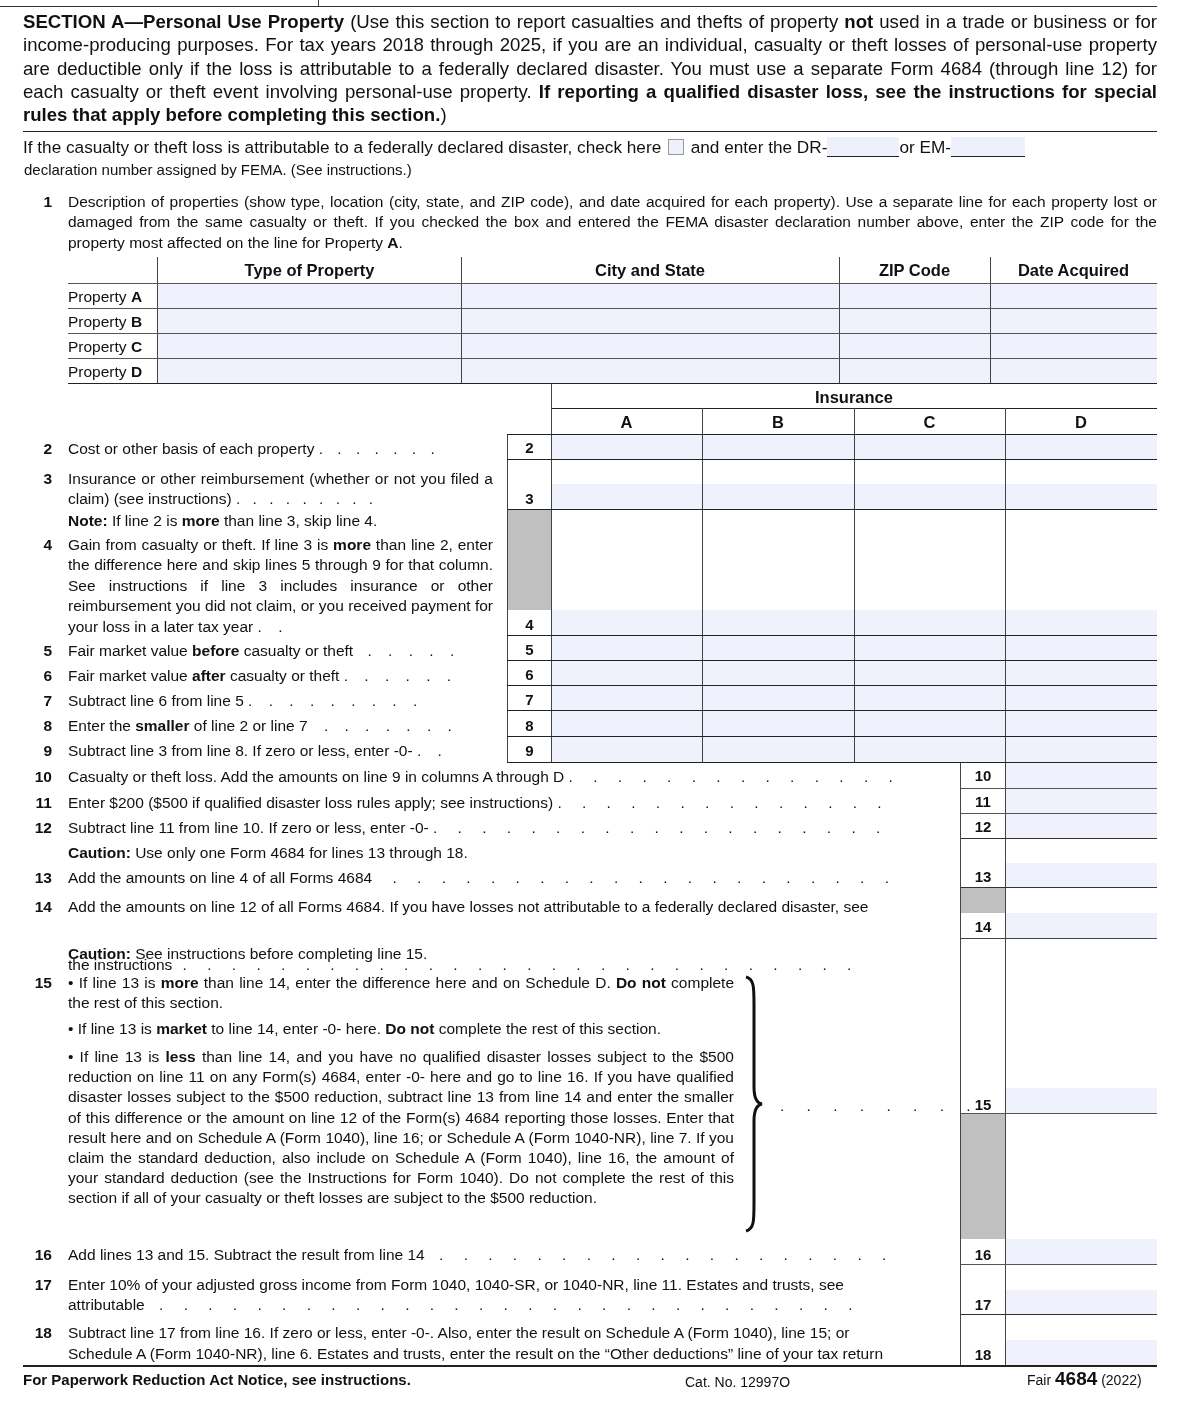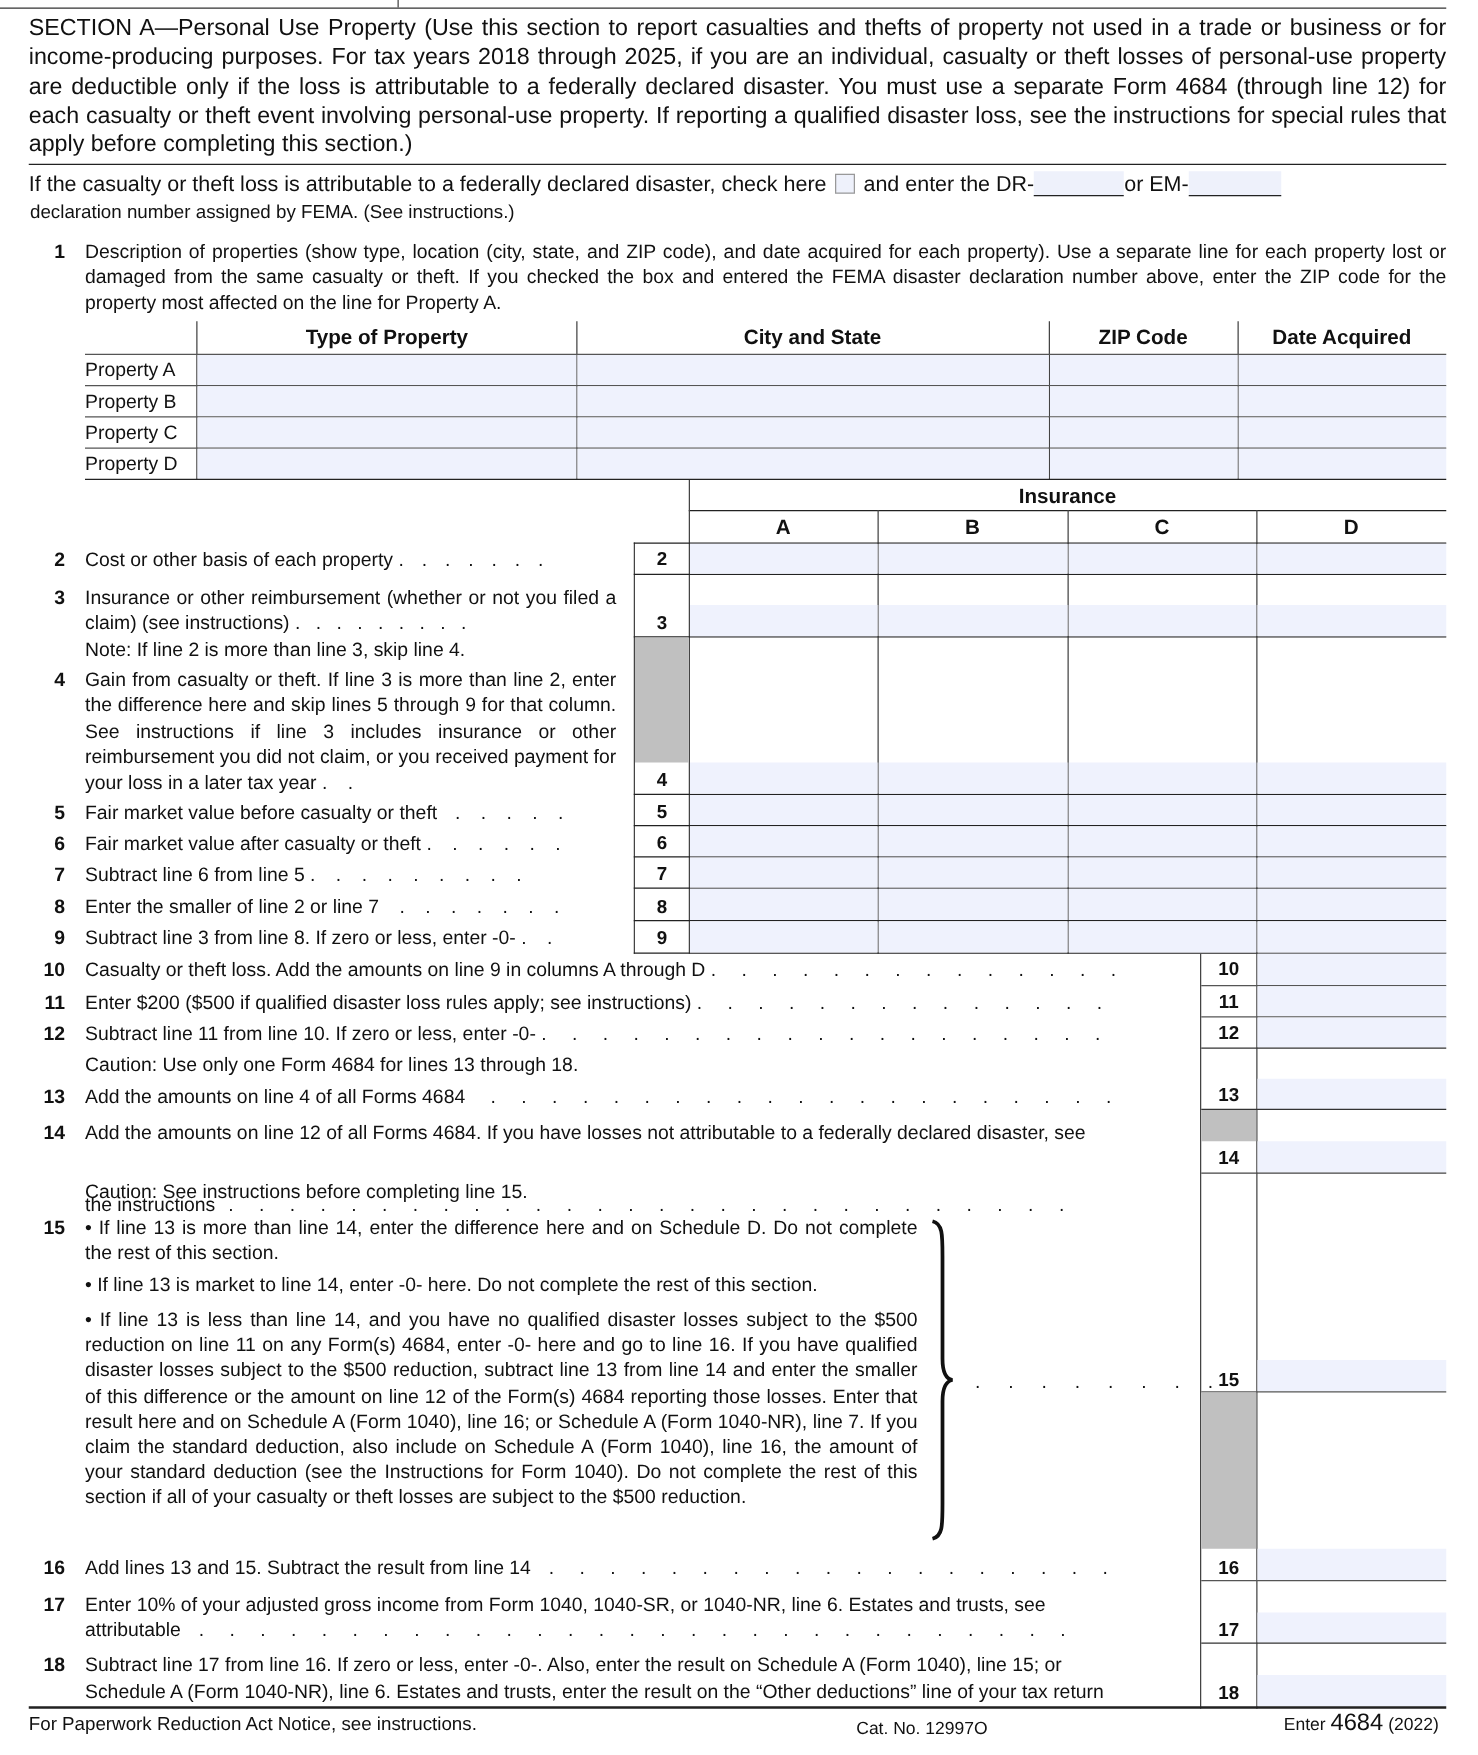--- a/index.html
+++ b/index.html
@@ -1,19 +1,19 @@
 <!DOCTYPE html>
 <html><head>
 <meta charset="utf-8">
 <style>
   * { box-sizing: border-box; margin: 0; padding: 0; }
   html, body { width: 1182px; height: 1404px; background: #fff; overflow: hidden; }
   body { position: relative; font-family: "Liberation Sans", sans-serif; color: #111; font-size: 15.5px; }
   .abs { position: absolute; }
-  .b { font-weight: normal; }
+  .b { font-weight: bold; }
   .hr { position: absolute; background: #222; }
   .vr { position: absolute; background: #444; width: 1px; }
   .fill { position: absolute; background: #eff2fd; }
   .gray { position: absolute; background: #c0c0c0; }
   .intro { left: 23px; top: 10px; width: 1134px; font-size: 18.6px; line-height: 23.3px; text-align: justify; text-align-last: left; }
   .fema { left: 23px; top: 135px; font-size: 17.2px; line-height: 25px; white-space: nowrap; }
   .cb { display: inline-block; width: 16px; height: 16px; border: 1px solid #999; background: #eef1fb; vertical-align: -2px; margin: 0 2px; }
   .blank { display: inline-block; border-bottom: 1px solid #222; background: #eef1fb; height: 20px; vertical-align: -4px; }
   .ln { position: absolute; font-weight: bold; font-size: 15.5px; text-align: right; width: 30px; }
   .tx { position: absolute; font-size: 15.5px; line-height: 20.4px; }
@@ -251,31 +251,31 @@
 <div class="hr" style="left:961px;top:1113px;width:196px;height:1px;background:#555"></div>
 <div class="gray" style="left:961px;top:1114px;width:44px;height:125px"></div>
 
 <div class="ln" style="left:22px;top:1246px">16</div>
 <div class="tx" style="left:68px;top:1245px;white-space:nowrap"><span>Add lines 13 and 15. Subtract the result from line 14</span> <span style="letter-spacing:8px;margin-left:10px">. . . . . . . . . . . . . . . . . . .</span></div>
 <div class="box-num" style="left:961px;top:1246px;width:44px">16</div>
 <div class="fill" style="left:1006px;top:1239px;width:151px;height:25px"></div>
 <div class="hr" style="left:961px;top:1264px;width:196px;height:1px;background:#555"></div>
 
 <div class="ln" style="left:22px;top:1276px">17</div>
-<div class="tx just" style="left:68px;top:1275px;width:878px"><span>Enter 10% of your adjusted gross income from Form 1040, 1040-SR, or 1040-NR, line 6. Estates and trusts, see</span></div>
+<div class="tx just" style="left:68px;top:1275px;width:878px"><span>Enter 10% of your adjusted gross income from Form 1040, 1040-SR, or 1040-NR, line 11. Estates and trusts, see</span></div>
 <div class="tx" style="left:68px;top:1295px;white-space:nowrap"><span>attributable</span> <span style="letter-spacing:8px;margin-left:10px">. . . . . . . . . . . . . . . . . . . . . . . . . . . . .</span></div>
 <div class="box-num" style="left:961px;top:1296px;width:44px">17</div>
 <div class="fill" style="left:1006px;top:1290px;width:151px;height:24px"></div>
 <div class="hr" style="left:961px;top:1314px;width:196px;height:1px;background:#333"></div>
 
 <div class="ln" style="left:22px;top:1324px">18</div>
 <div class="tx just" style="left:68px;top:1323px;width:878px"><span>Subtract line 17 from line 16. If zero or less, enter -0-. Also, enter the result on Schedule A (Form 1040), line 15; or</span></div>
 <div class="tx" style="left:68px;top:1344px;white-space:nowrap"><span>Schedule A (Form 1040-NR), line 6. Estates and trusts, enter the result on the “Other deductions” line of your tax return</span></div>
 <div class="box-num" style="left:961px;top:1346px;width:44px">18</div>
 <div class="fill" style="left:1006px;top:1340px;width:151px;height:25px"></div>
 
 <div class="hr" style="left:23px;top:1365px;width:1134px;height:2px;background:#222"></div>
 
 <div class="foot b" style="left:23px;font-size:15px">For Paperwork Reduction Act Notice, see instructions.</div>
 <div class="foot" style="left:685px;top:1374px;font-size:14px">Cat. No. 12997O</div>
 <div class="foot" style="left:1027px;top:1368px;font-size:14px">
-  <span>Enter </span><span class="b" style="font-size:19px">4684</span><span> (2022)</span>
+  <span>Fair </span><span class="b" style="font-size:19px">4684</span><span> (2022)</span>
 </div>
 
 </body></html>

